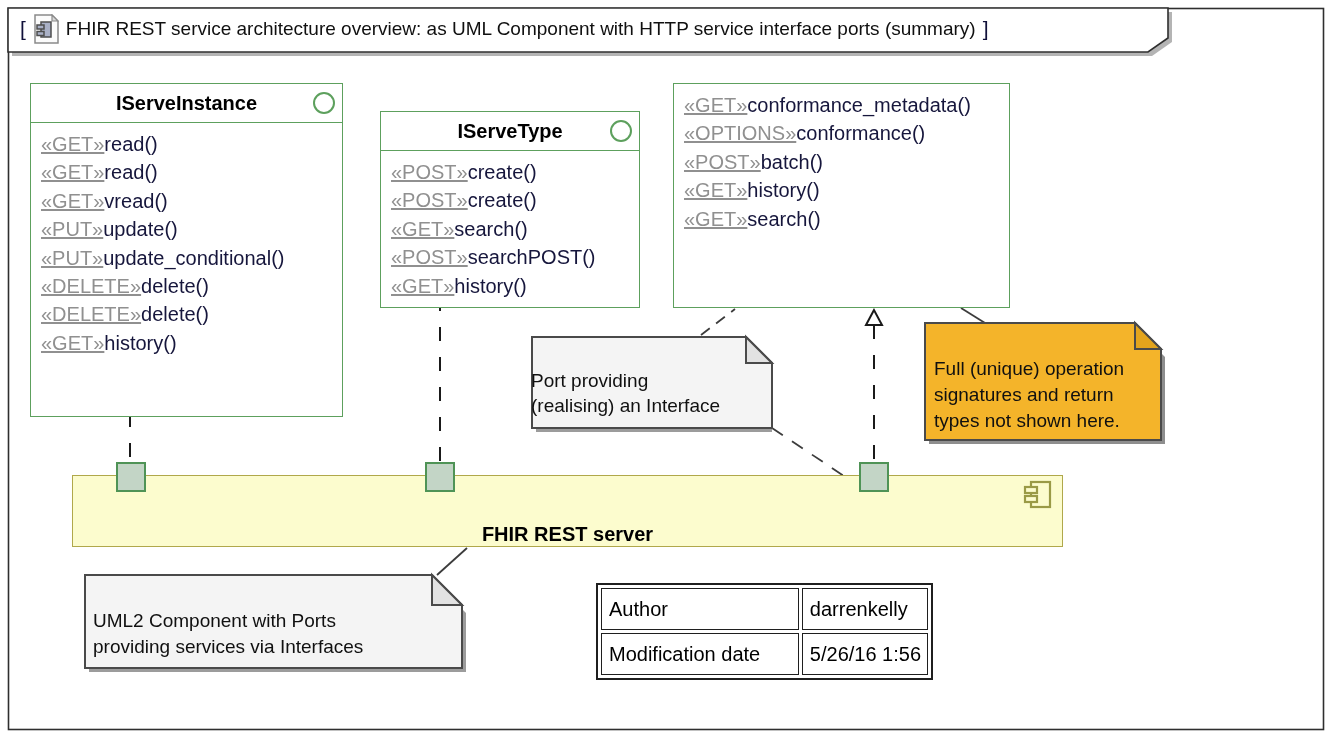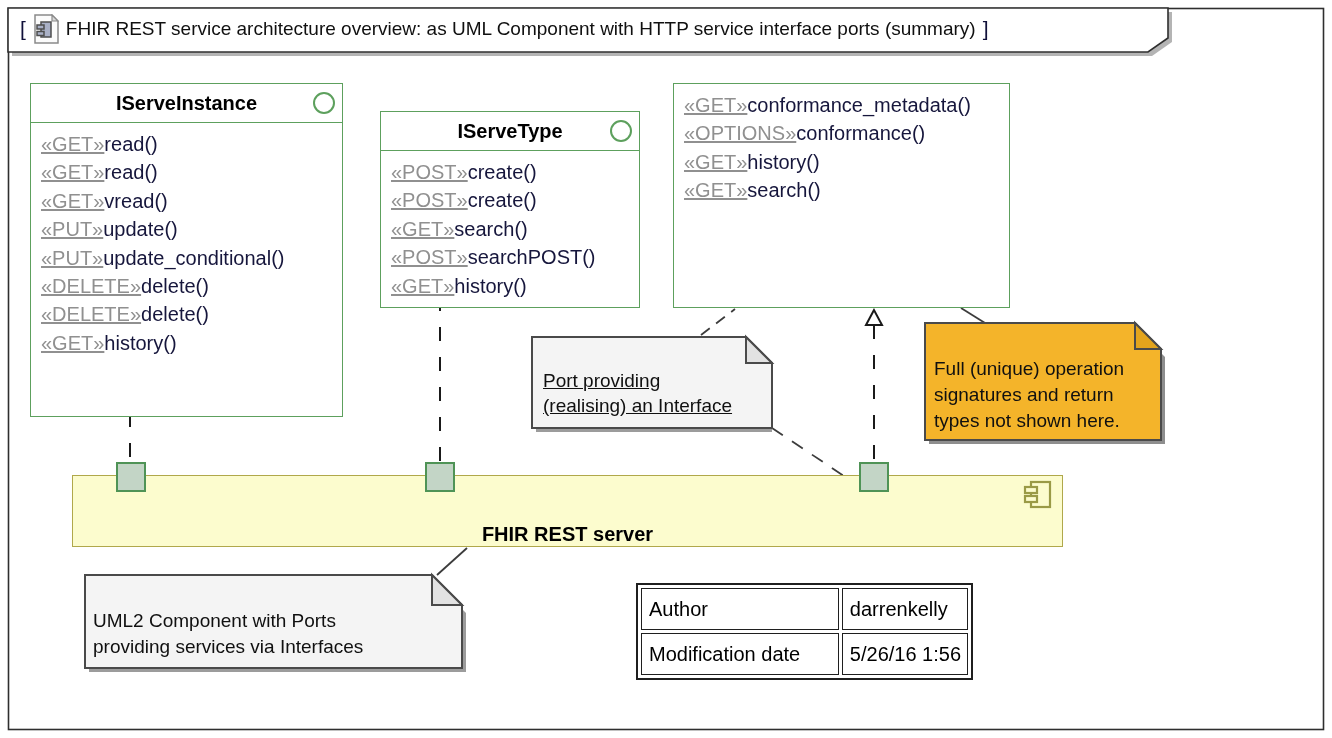--- a/index.html
+++ b/index.html
@@ -35,26 +35,26 @@
 
   
   .port{position:absolute;width:30px;height:30px;background:#c3d5c6;border:2px solid #4f9356;
         box-sizing:border-box;z-index:2;}
   #port-instance{left:116px;top:462px;}
   #port-type{left:425px;top:462px;}
   #port-system{left:859px;top:462px;}
 
   
   .note-text{position:absolute;z-index:2;font-size:19px;color:#101010;white-space:pre-line;}
-  #note-port-text{left:543px;top:368px;width:225px;line-height:25px;text-decoration:underline;}
+  #note-port-text{left:531px;top:368px;width:225px;line-height:25px;}
   #note-signature-text{left:934px;top:356px;width:222px;line-height:26px;}
   #note-component-text{left:93px;top:608px;width:365px;line-height:26px;}
 
   
-  .info-table{position:absolute;left:636px;top:583px;width:337px;height:97px;z-index:2;
+  .info-table{position:absolute;left:596px;top:583px;width:337px;height:97px;z-index:2;
               background:#fff;border:2px solid #1f1f1f;box-sizing:border-box;padding:3px;
               display:grid;grid-template-columns:60.5% 1fr;grid-template-rows:1fr 1fr;gap:3px;}
   .info-cell{border:1.8px solid #1f1f1f;display:flex;align-items:center;padding:0 7px;
              font-size:20px;color:#000;background:#fff;white-space:nowrap;overflow:hidden;}
 </style>
 </head>
 <body>
 
 <div class="stage">
 
@@ -133,20 +133,21 @@
       <div><span class="st">«GET»</span><span class="nm">search()</span></div>
       <div><span class="st">«POST»</span><span class="nm">searchPOST()</span></div>
       <div><span class="st">«GET»</span><span class="nm">history()</span></div>
     </div>
   </div>
 
   <div class="iface" id="iface-system">
     <div class="ops">
       <div><span class="st">«GET»</span><span class="nm">conformance_metadata()</span></div>
       <div><span class="st">«OPTIONS»</span><span class="nm">conformance()</span></div>
+      <div><span class="st">«POST»</span><span class="nm">batch()</span></div>
       <div><span class="st">«GET»</span><span class="nm">history()</span></div>
       <div><span class="st">«GET»</span><span class="nm">search()</span></div>
     </div>
   </div>
 
   <div class="component-bar">
     <span class="label">FHIR REST server</span>
     <svg class="component-glyph" width="34" height="32" viewBox="0 0 34 32">
       <rect x="9" y="3" width="19" height="25" fill="none" stroke="#9a9a46" stroke-width="2.2"></rect>
       <rect x="3" y="8" width="12" height="6" fill="#fcfcce" stroke="#9a9a46" stroke-width="2.2"></rect>

